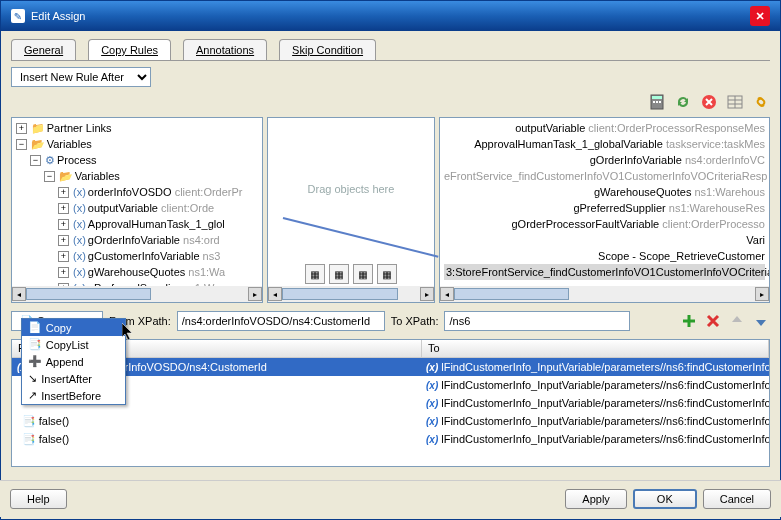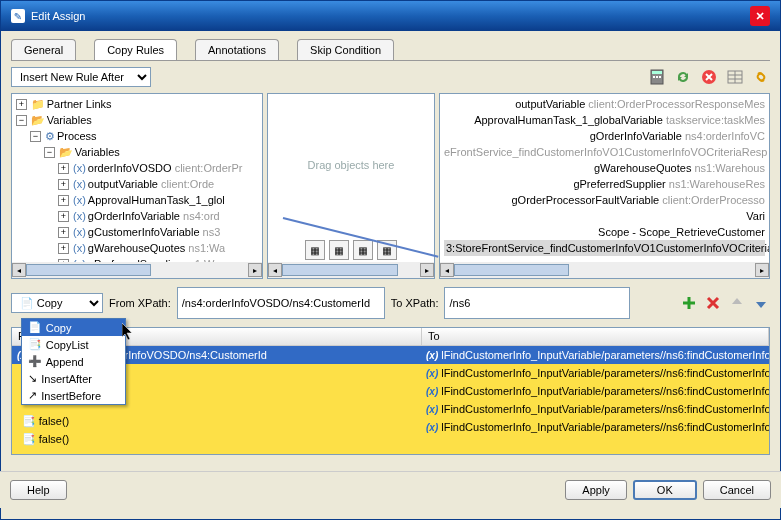--- a/index.html
+++ b/index.html
@@ -1,24 +1,24 @@
 <!DOCTYPE html>
 <html><head>
 <meta charset="utf-8">
 <style>
 * { box-sizing: border-box; margin: 0; padding: 0; font-family: Tahoma, Arial, sans-serif; font-size: 11px; }
 body { background: #ece9d8; width: 781px; height: 520px; overflow: hidden; border: 1px solid #0a3c8a; }
 .titlebar { background: linear-gradient(to bottom, #3a8be0, #1a5fb4 50%, #0a3c8a); color: #fff; padding: 5px 10px; display: flex; align-items: center; gap: 6px; font-size: 12px; }
 .titlebar .title-icon { width: 14px; height: 14px; background: #fff; border-radius: 2px; display: inline-flex; align-items: center; justify-content: center; color: #1a5fb4; font-size: 10px; }
 .titlebar .title-close { margin-left: auto; width: 20px; height: 20px; background: #e81123; border-radius: 3px; display: flex; align-items: center; justify-content: center; color: #fff; cursor: pointer; font-weight: bold; }
-.tabs { display: flex; padding: 8px 10px 0; gap: 18px; }
+.tabs { display: flex; padding: 8px 10px 0; gap: 12px; text-decoration: underline; }
 .tab { padding: 4px 12px; border: 1px solid #999; border-bottom: none; background: #f4f4f4; border-radius: 4px 4px 0 0; cursor: pointer; }
 .tab.active { background: #fff; }
 .tabline { border-top: 1px solid #999; margin: 0 10px; }
-.toolbar-row { display: flex; align-items: center; padding: 6px 10px; gap: 6px; }
+.toolbar-row { display: flex; align-items: flex-start; padding: 6px 10px; gap: 6px; flex-direction: column; }
 select.dd { border: 1px solid #7f9db9; background: #fff; padding: 2px 4px; height: 20px; }
 .icon-btn { width: 18px; height: 18px; display: inline-flex; align-items: center; justify-content: center; cursor: pointer; }
 .icon-btn svg { width: 16px; height: 16px; }
 .panels { display: flex; gap: 4px; padding: 0 10px; height: 186px; }
 .panel { border: 1px solid #7f9db9; background: #fff; overflow: hidden; position: relative; }
 .panel.left { width: 252px; }
 .panel.mid { width: 168px; display: flex; flex-direction: column; }
 .panel.right { flex: 1; }
 .tree { padding: 2px; overflow: auto; height: 100%; font-size: 11px; }
 .tree-item { white-space: nowrap; line-height: 16px; display: flex; align-items: center; gap: 2px; }
@@ -33,40 +33,40 @@
 .mid .icon-row .mini { width: 20px; height: 20px; border: 1px solid #999; background: #f4f4f4; display: flex; align-items: center; justify-content: center; font-size: 10px; cursor: pointer; }
 .right-lines { padding: 2px 4px; text-align: right; overflow: hidden; height: calc(100% - 16px); }
 .right-lines div { white-space: nowrap; line-height: 16px; }
 .right-lines .gray { color: #999; }
 .hscroll { position: absolute; bottom: 0; left: 0; right: 0; height: 16px; background: #eee; display: flex; align-items: center; }
 .hscroll .thumb { background: #c3d4ea; height: 12px; margin: 0 14px; border: 1px solid #7f9db9; }
 .hscroll .arrow { width: 14px; height: 14px; background: #ddd; border: 1px solid #999; display: flex; align-items: center; justify-content: center; font-size: 8px; position: absolute; }
 .hscroll .arrow.l { left: 0; }
 .hscroll .arrow.r { right: 0; }
 .xpath-row { display: flex; align-items: center; gap: 6px; padding: 8px 10px; }
-.xpath-row input { border: 1px solid #7f9db9; padding: 2px 4px; height: 32px; }
+.xpath-row input { border: 1px solid #7f9db9; padding: 2px 4px; height: 20px; }
 .xpath-row .lbl { white-space: nowrap; }
-.grid { border: 1px solid #7f9db9; margin: 0 10px; height: 128px; background: #fde047; position: relative; }
+.grid { border: 1px solid #7f9db9; margin: 0 10px; height: 128px; background: #ffffff; position: relative; }
 .grid-header { display: flex; background: linear-gradient(#fff,#e4e4e4); border-bottom: 1px solid #ccc; height: 18px; }
 .grid-header div { padding: 2px 6px; border-right: 1px solid #ccc; }
 .grid-body { overflow: auto; height: calc(100% - 18px); }
 .grid-row { display: flex; height: 18px; align-items: center; }
 .grid-row.selected { background: #316ac5; color: #fff; }
 .grid-cell { padding: 0 4px; display: flex; align-items: center; gap: 3px; overflow: hidden; white-space: nowrap; }
 .grid-cell.from { width: 410px; }
 .grid-cell.to { flex: 1; }
 .fx { display: inline-flex; width: 14px; height: 14px; align-items: center; justify-content: center; font-style: italic; font-weight: bold; font-size: 10px; }
 .fx.blue { color: #2a6bcc; }
 .fx.sel { color: #fff; }
 .dropdown-menu { position: absolute; left: 21px; top: 318px; width: 105px; background: #fff; border: 1px solid #4a7ab5; z-index: 100; box-shadow: 2px 2px 3px rgba(0,0,0,0.3); }
 .dropdown-menu .item { padding: 2px 6px; display: flex; align-items: center; gap: 4px; cursor: pointer; }
 .dropdown-menu .item.sel { background: #316ac5; color: #fff; }
 .false-list { margin: 0 10px; padding: 2px 0; }
 .false-list div { line-height: 18px; display: flex; align-items: center; gap: 3px; padding-left: 2px; }
-.bottom-bar { position: absolute; bottom: 12px; left: 0; right: 0; padding: 8px 10px; display: flex; align-items: center; border-top: 1px solid #ccc; background: #ece9d8; }
+.bottom-bar { position: absolute; bottom: 3px; left: 0; right: 0; padding: 8px 10px; display: flex; align-items: center; border-top: 1px solid #ccc; background: #ece9d8; }
 .btn { border: 1px solid #888; background: linear-gradient(#fff,#e8e8e8); padding: 3px 16px; cursor: pointer; border-radius: 3px; }
 .btn.default { border: 2px solid #4a7ab5; }
 .right-icons { display: flex; gap: 8px; margin-left: auto; }
 .cursor-arrow { position: absolute; left: 122px; top: 323px; z-index: 200; pointer-events: none; }
 .conn-line { position: absolute; border-top: 2px solid #5a7fc8; transform-origin: left center; z-index: 5; pointer-events: none; }
 </style>
 </head>
 <body>
 
 <div class="titlebar">

